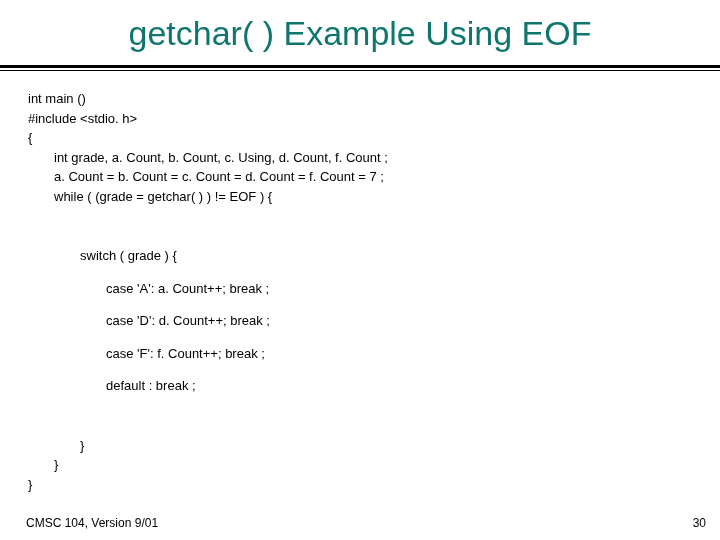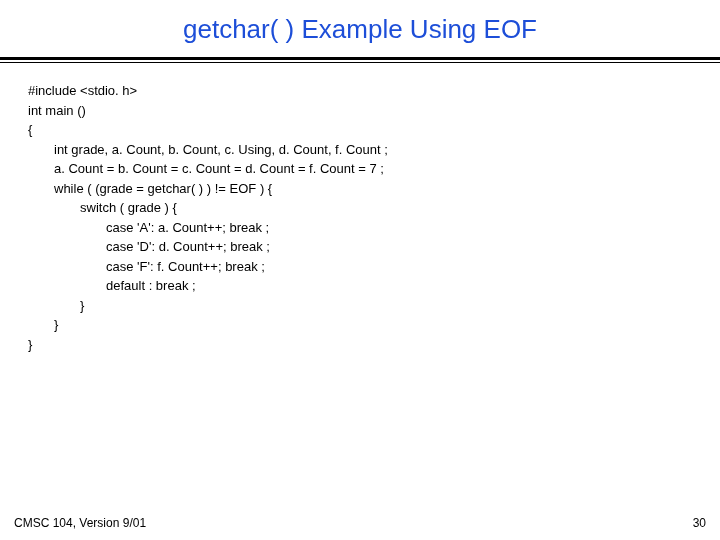--- a/index.html
+++ b/index.html
@@ -7,23 +7,23 @@
     padding: 0;
     width: 720px;
     height: 540px;
     background: #ffffff;
     font-family: Arial, Helvetica, sans-serif;
     position: relative;
     overflow: hidden;
   }
   .title {
     text-align: center;
-    font-size: 26px;
+    font-size: 34px;
     font-weight: normal;
-    color: #1d4ed8;
+    color: #0f766e;
     padding-top: 14px;
     padding-bottom: 12px;
   }
   .rule {
     position: relative;
     height: 10px;
     margin: 0;
   }
   .rule .thick {
     position: absolute;
@@ -37,46 +37,46 @@
     height: 1px;
     background: #000;
   }
   .content {
     padding: 14px 28px 0 28px;
     font-size: 13px;
     line-height: 1.5;
     color: #000;
   }
   .indent1 { padding-left: 26px; }
-  .indent2 { padding-left: 52px; }
-  .indent3 { padding-left: 78px; }
+  .indent2 { padding-left: 52px; margin-top: 40px; }
+  .indent3 { padding-left: 78px; margin-top: 13px; }
   .footer {
     position: absolute;
     bottom: 10px;
-    left: 14px;
+    left: 26px;
     right: 14px;
     font-size: 12px;
     color: #000;
     display: flex;
     justify-content: space-between;
   }
 </style>
 </head>
 <body>
 
 <div class="title">getchar( ) Example Using EOF</div>
 
 <div class="rule">
   <div class="thick"></div>
   <div class="thin"></div>
 </div>
 
 <div class="content">
+  <div>int main ()</div>
   <div>#include &lt;stdio. h&gt;</div>
-  <div>int main ()</div>
   <div>{</div>
   <div class="indent1">int grade, a. Count, b. Count, c. Using, d. Count, f. Count ;</div>
   <div class="indent1">a. Count = b. Count = c. Count = d. Count = f. Count = 7 ;</div>
   <div class="indent1">while (  (grade = getchar( ) )  !=  EOF ) {</div>
   <div class="indent2">switch ( grade ) {</div>
   <div class="indent3">case 'A':  a. Count++;  break ;</div>
   <div class="indent3">case 'D':  d. Count++; break ;</div>
   <div class="indent3">case 'F':  f. Count++;  break ;</div>
   <div class="indent3">default :  break ;</div>
   <div class="indent2">}</div>

